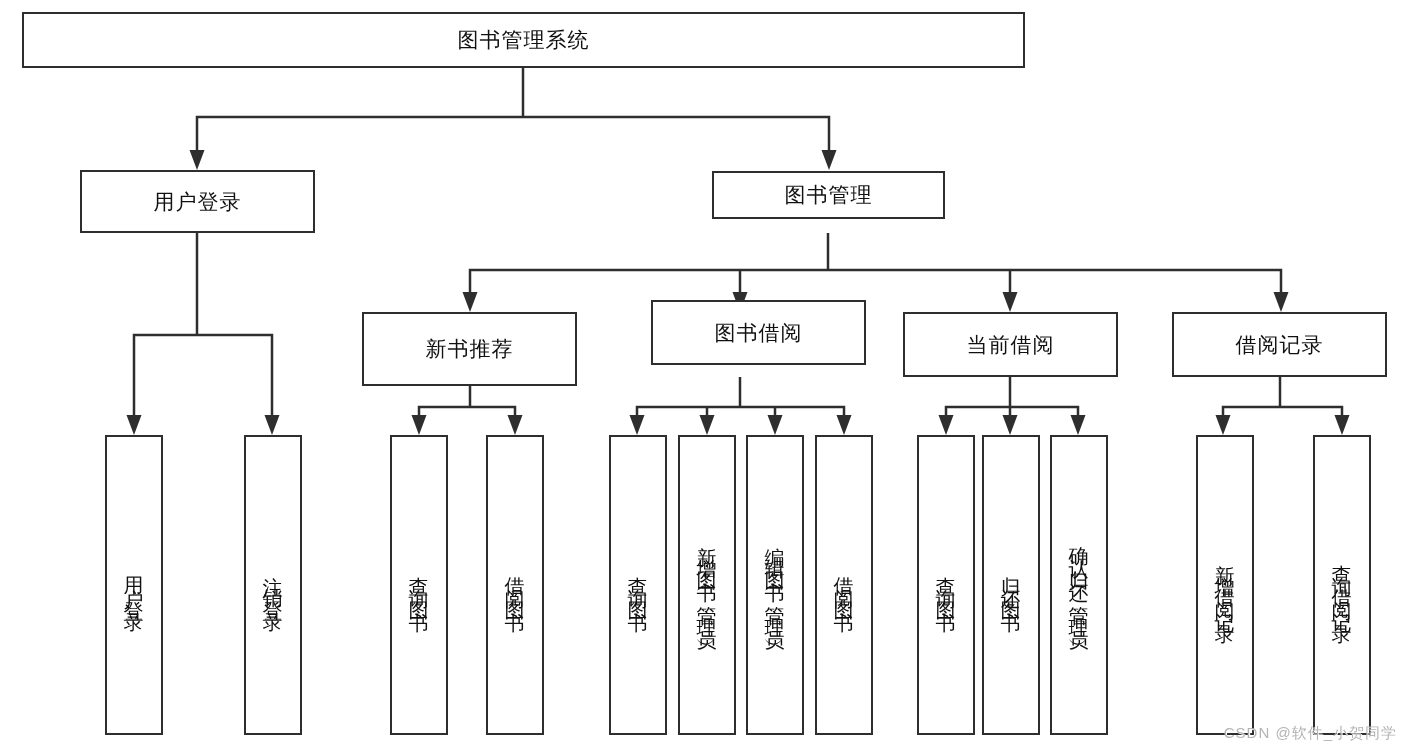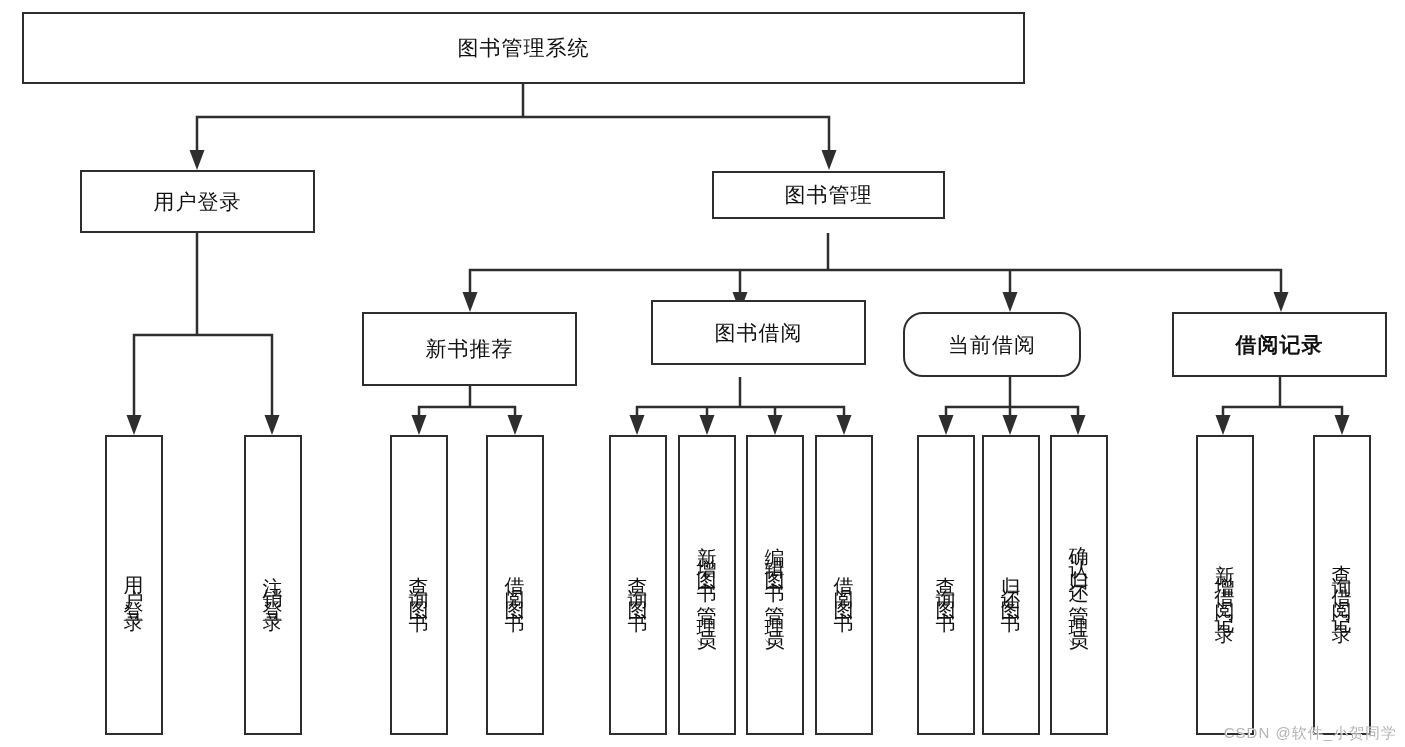--- a/index.html
+++ b/index.html
@@ -112,41 +112,41 @@
     <polygon points="938.5,415 953.5,415 946,435"></polygon>
     <polygon points="1002.5,415 1017.5,415 1010,435"></polygon>
     <polygon points="1070.5,415 1085.5,415 1078,435"></polygon>
 
     <path d="M1280,377 V407"></path>
     <path d="M1223,417 V407 H1342 V417"></path>
     <polygon points="1215.5,415 1230.5,415 1223,435"></polygon>
     <polygon points="1334.5,415 1349.5,415 1342,435"></polygon>
   </svg>
 
-  <div class="box" style="left:22px; top:12px; width:1003px; height:72px;">
+  <div class="box" style="left:22px; top:12px; width:1003px; height:56px;">
     <span>图书管理系统</span>
   </div>
 
   <div class="box" style="left:80px; top:170px; width:235px; height:63px;">
     <span>用户登录</span>
   </div>
   <div class="box" style="left:712px; top:171px; width:233px; height:48px;">
     <span>图书管理</span>
   </div>
 
   <div class="box" style="left:362px; top:312px; width:215px; height:74px;">
     <span>新书推荐</span>
   </div>
   <div class="box" style="left:633px; top:300px; width:215px; height:65px;margin-left:18px;">
     <span>图书借阅</span>
   </div>
-  <div class="box" style="left:903px; top:312px; width:178px; height:65px;border-radius:20px;">
+  <div class="box" style="left:903px; top:312px; width:215px; height:65px;">
     <span>当前借阅</span>
   </div>
-  <div class="box" style="left:1172px; top:312px; width:215px; height:65px;font-weight:bold;">
+  <div class="box" style="left:1172px; top:312px; width:215px; height:65px;">
     <span>借阅记录</span>
   </div>
 
   <div class="vbox" style="left:105px;">
     <span class="vtext">用户登录</span>
   </div>
   <div class="vbox" style="left:244px;">
     <span class="vtext">注销登录</span>
   </div>
 

